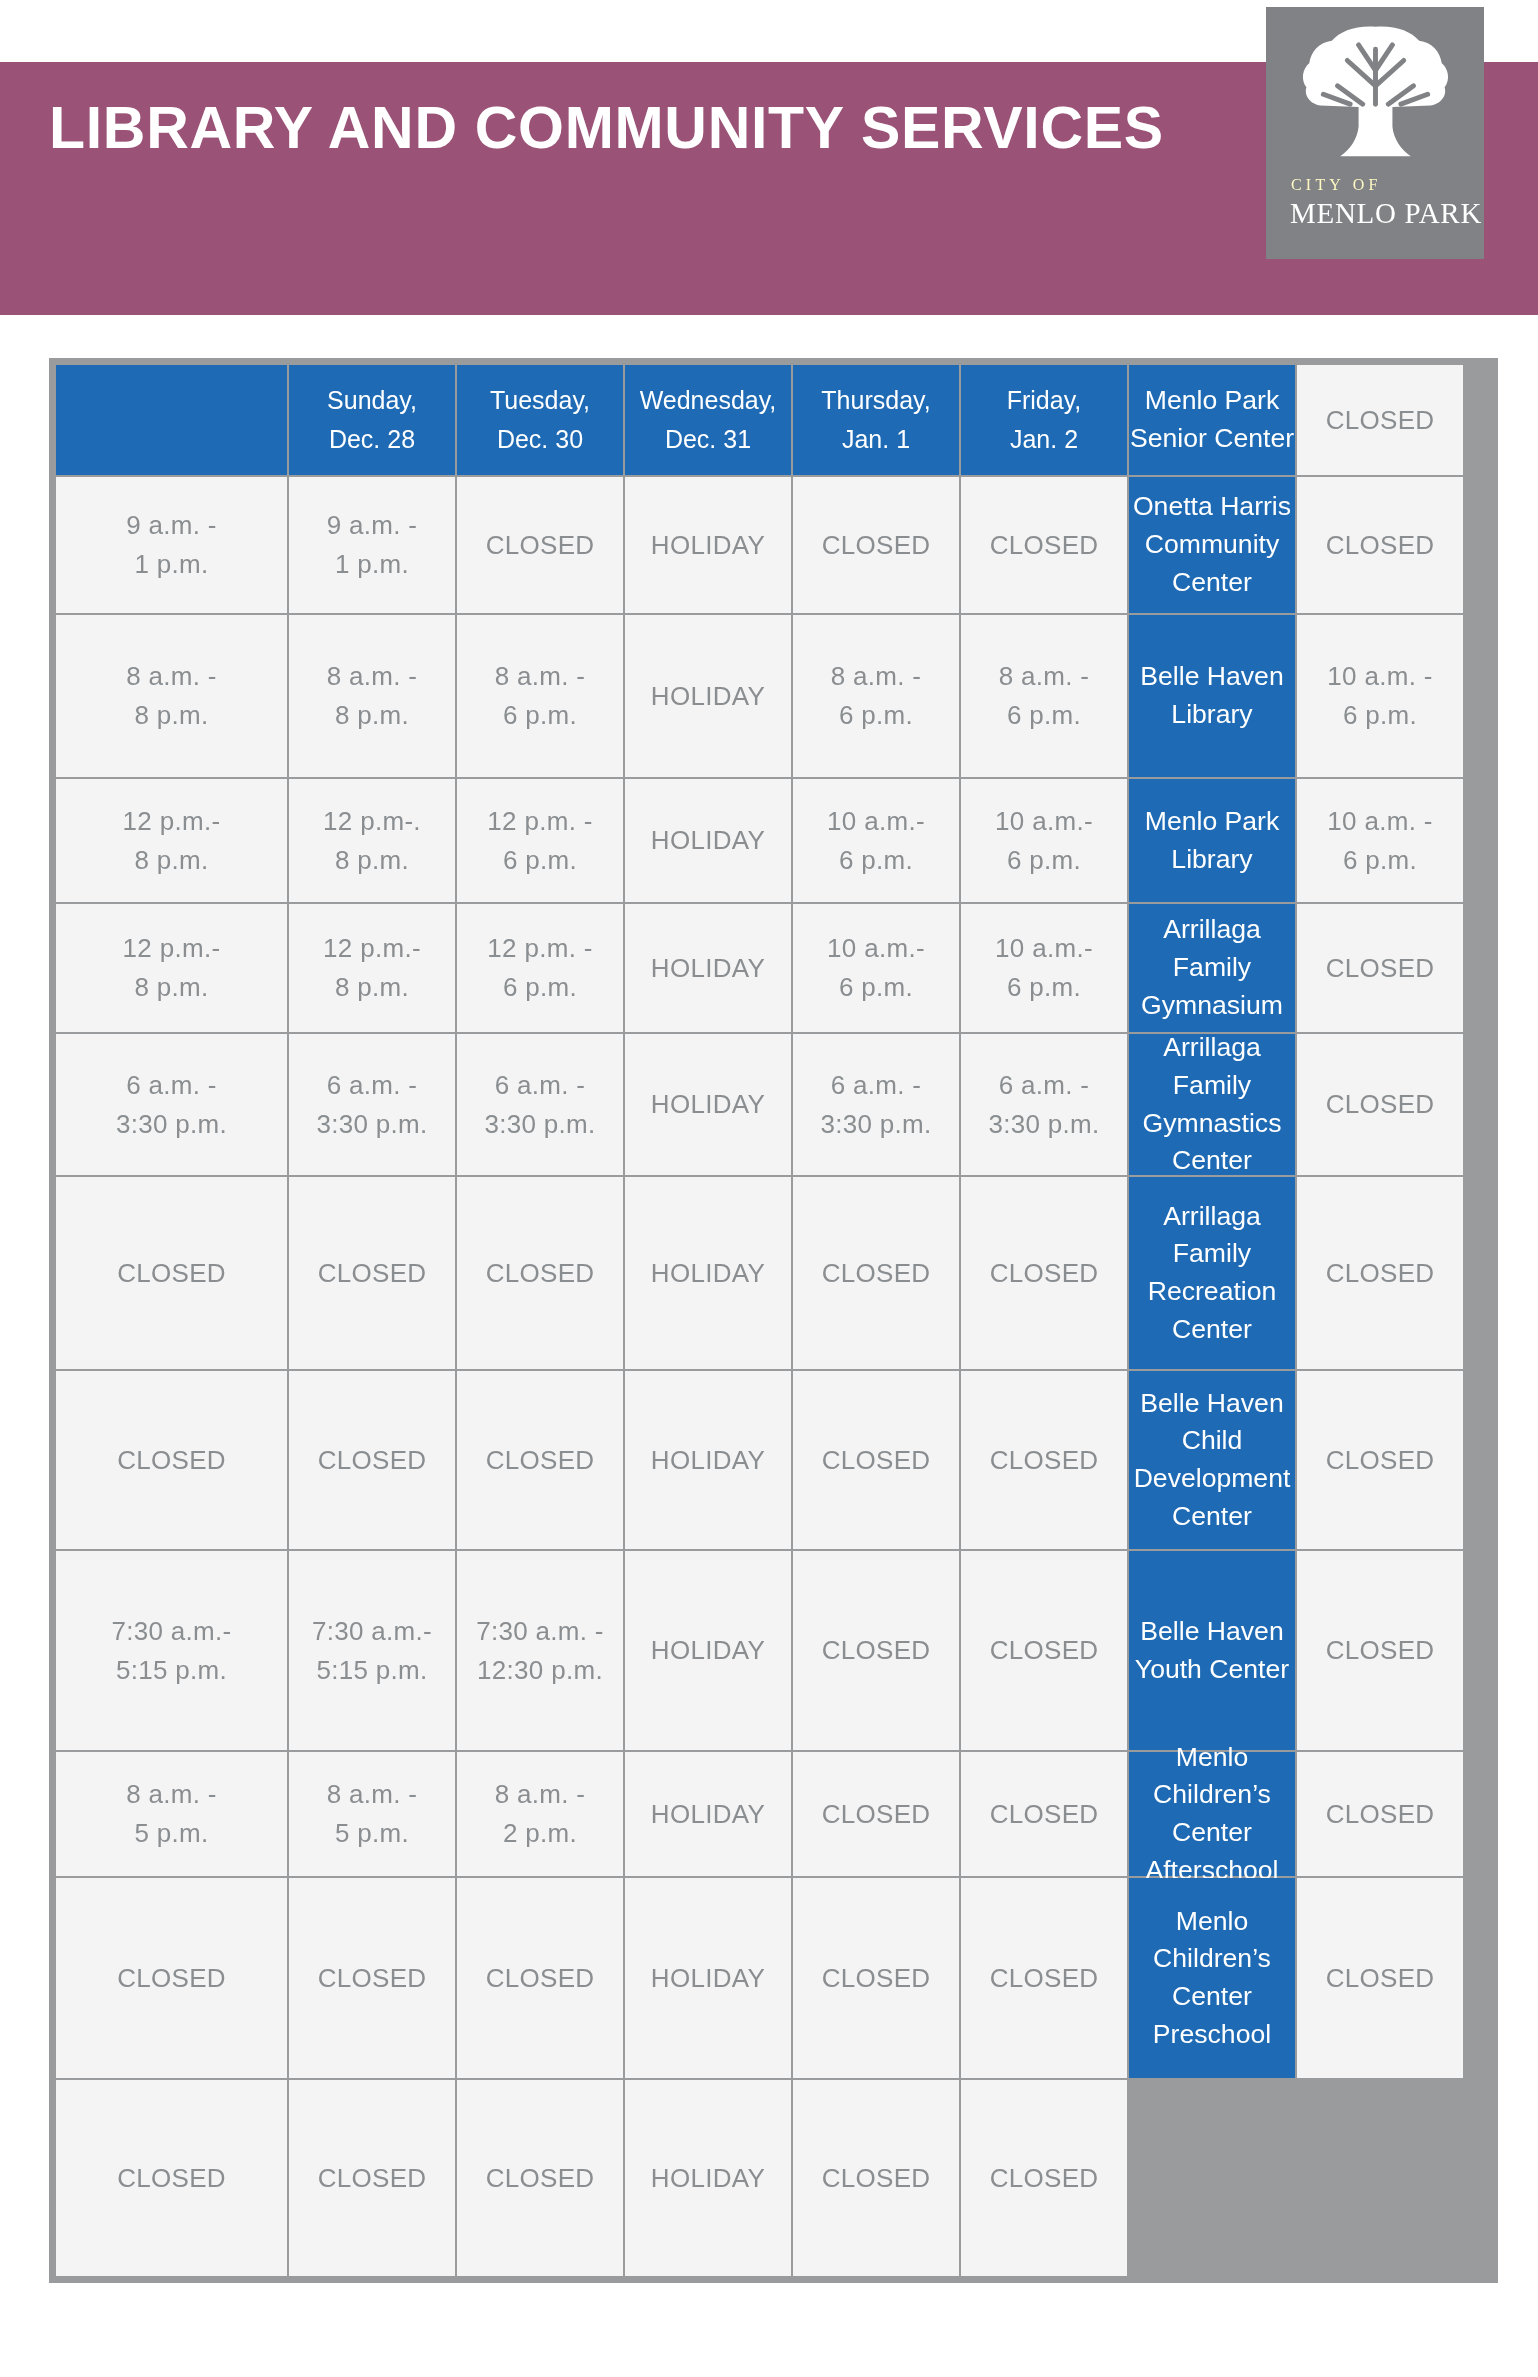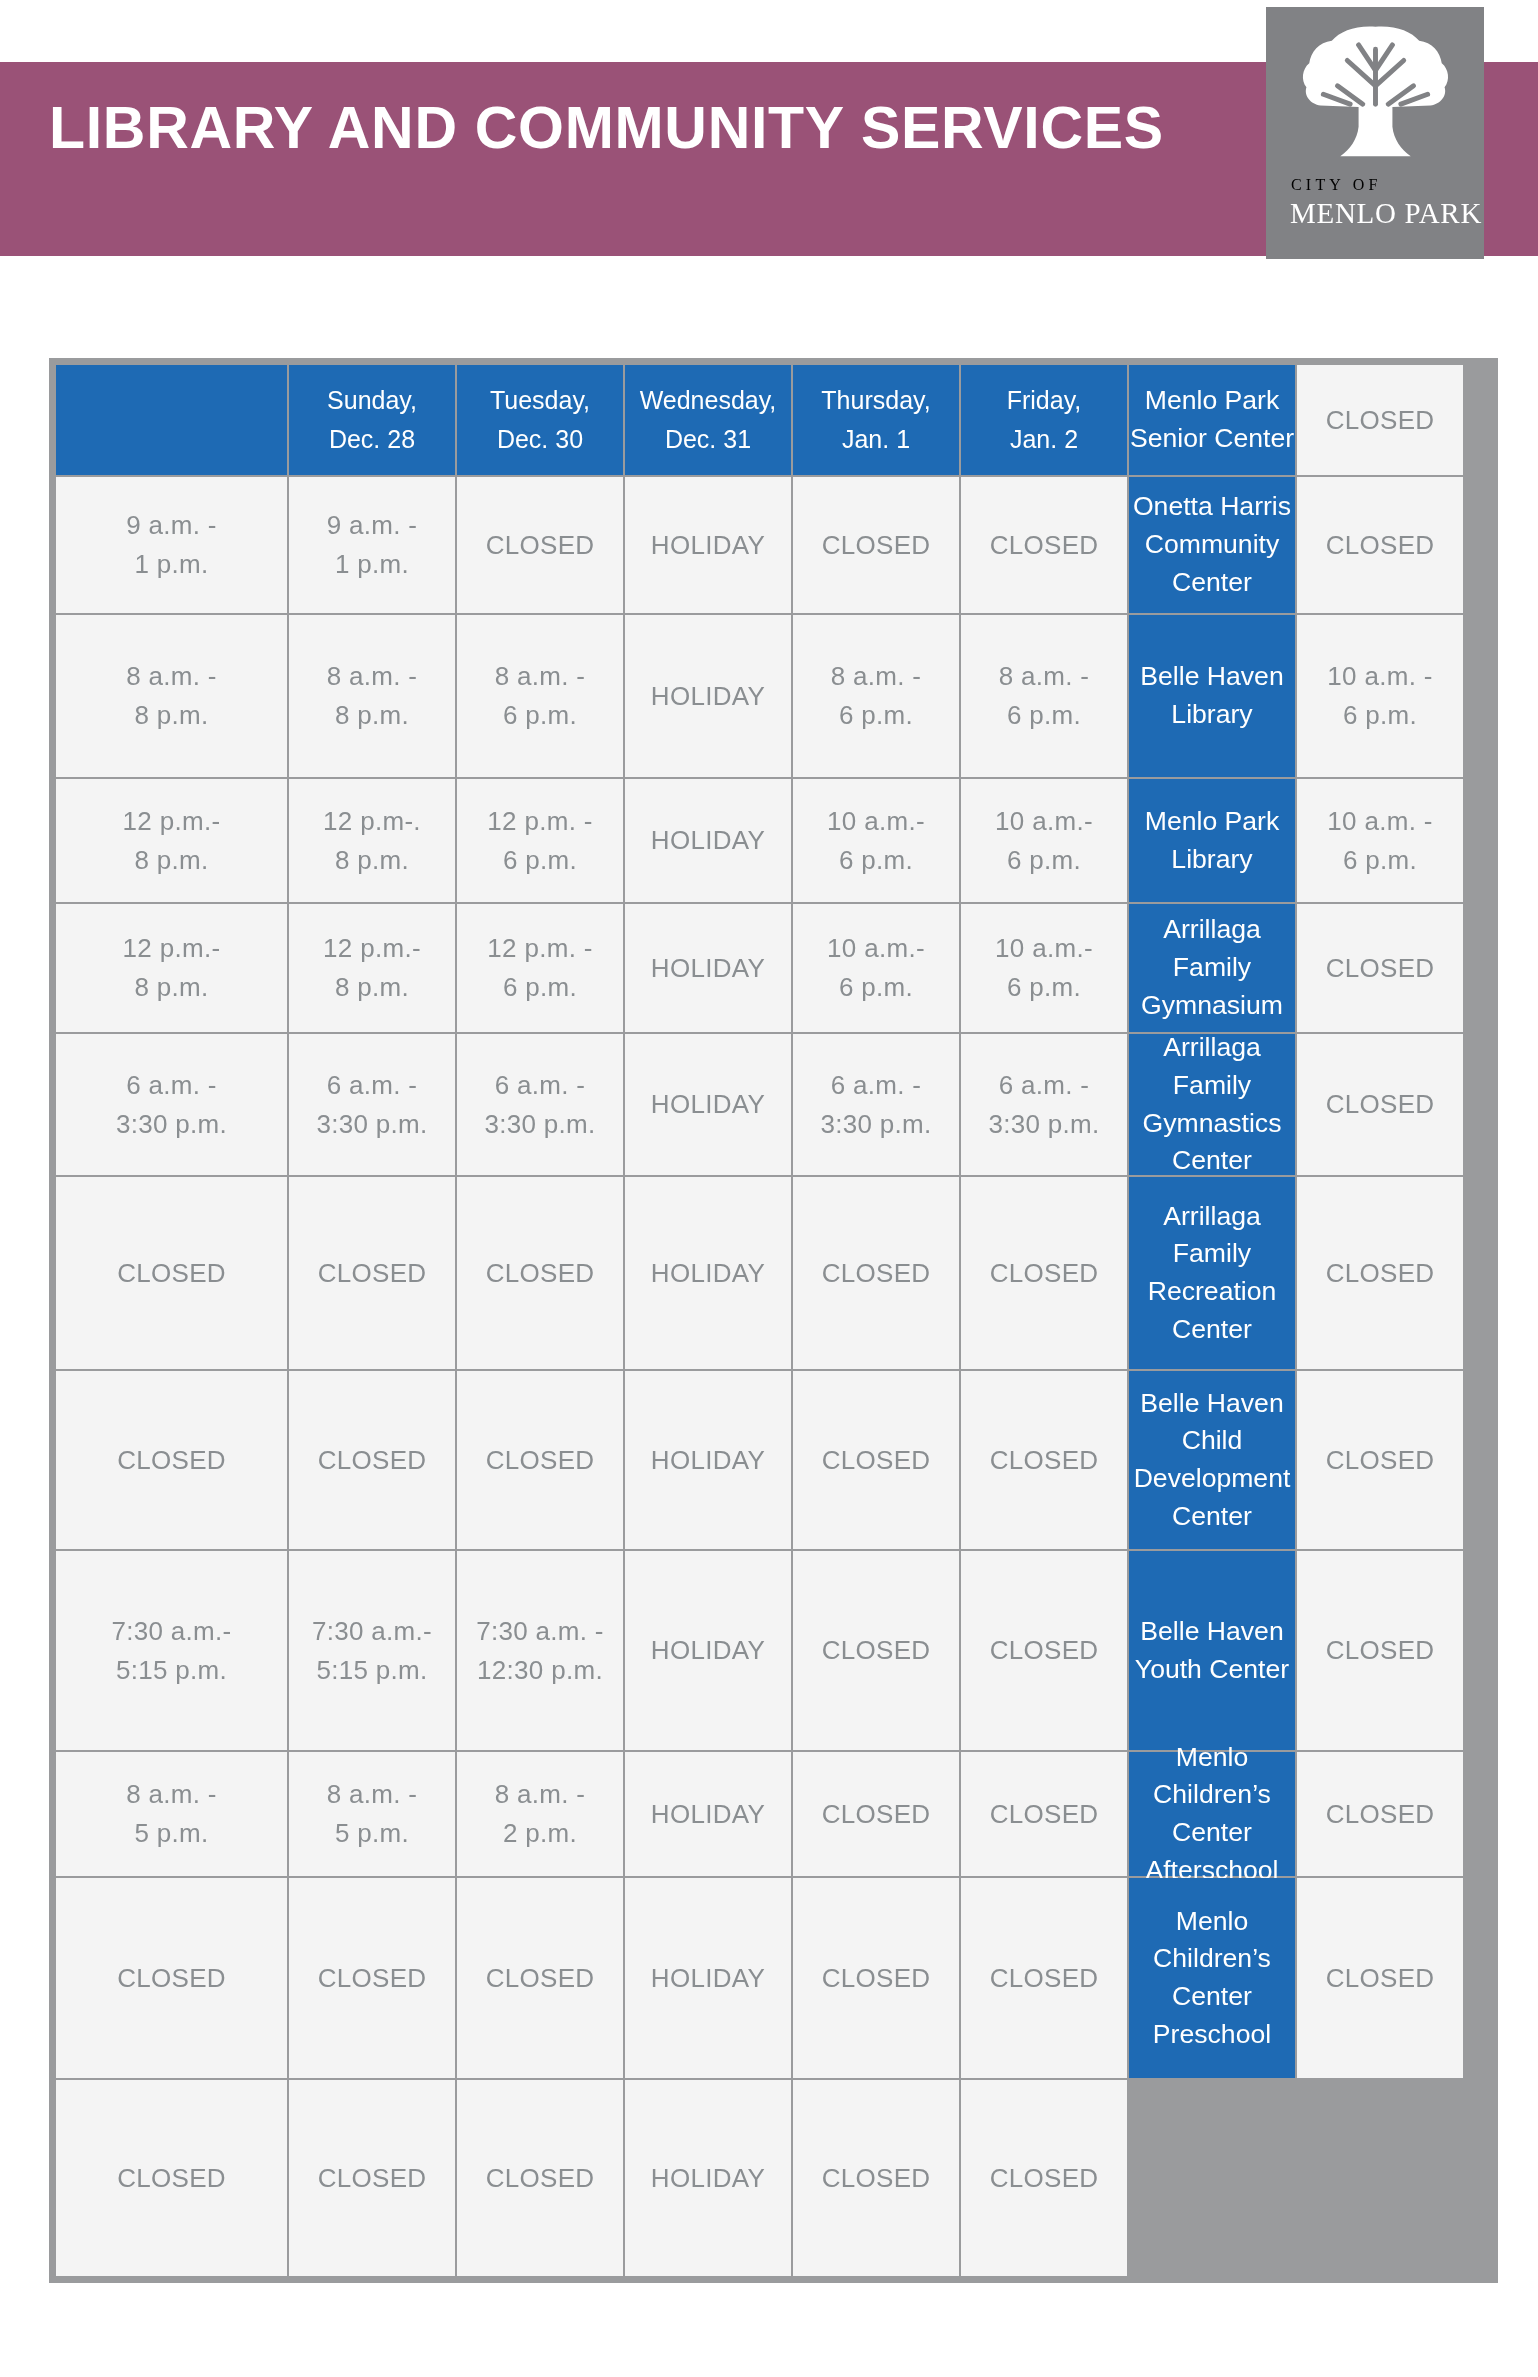--- a/index.html
+++ b/index.html
@@ -5,30 +5,30 @@
   :root{
     --banner-bg:#9a5277; --logo-bg:#818285; --header-bg:#1e6ab4;
     --facility-bg:#1e6ab4; --cell-bg:#f4f4f4; --cell-text:#8a8e91;
     --grid-line:#9a9b9d; --header-text:#ffffff;
   }
   html,body{margin:0;padding:0;background:#ffffff;}
   .page{position:relative;width:1538px;height:2377px;background:#ffffff;overflow:hidden;
         font-family:"Liberation Sans",sans-serif;}
 
   
-  .banner{position:absolute;left:0;top:62px;width:1538px;height:194px;background:var(--banner-bg);}
+  .banner{position:absolute;left:0;top:62px;width:1538px;height:253px;background:var(--banner-bg);}
   .banner-title{position:absolute;left:49px;top:32px;font-size:59px;font-weight:bold;
         color:var(--header-text);letter-spacing:0.7px;white-space:nowrap;}
   .banner-subtitle{position:absolute;left:49px;top:134px;font-size:39px;font-weight:bold;
         color:var(--header-text);line-height:1.06;white-space:pre-line;}
 
   
   .logo-box{position:absolute;left:1266px;top:7px;width:218px;height:252px;background:var(--logo-bg);}
   .logo-tree{position:absolute;left:31px;top:14px;}
-  .logo-cityof{position:absolute;left:25px;top:169px;color:#000000;
+  .logo-cityof{position:absolute;left:25px;top:169px;color:#fef9c3;
         font-family:"Liberation Serif",serif;font-size:16px;letter-spacing:4.2px;}
   .logo-name{position:absolute;left:24px;top:190px;color:#fff;
         font-family:"Liberation Serif",serif;font-size:29px;letter-spacing:0.7px;white-space:nowrap;}
 
   
   .schedule-table{position:absolute;left:49px;top:358px;width:1449px;box-sizing:border-box;
         display:grid;grid-template-columns:231px repeat(7,166px);
         grid-template-rows:110px 136px 162px 123px 128px 141px 192px 178px 199px 124px 200px 196px;
         gap:2px;padding:7px;background:var(--grid-line);}
   .cell{display:flex;align-items:center;justify-content:center;text-align:center;

